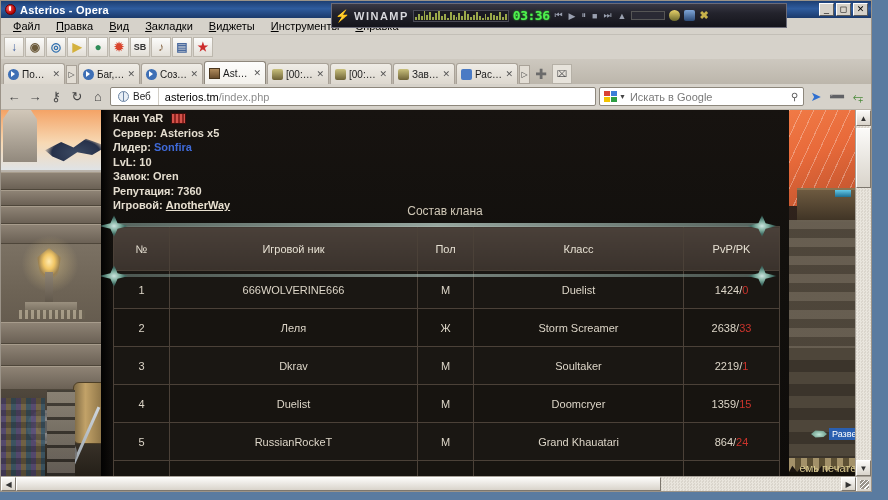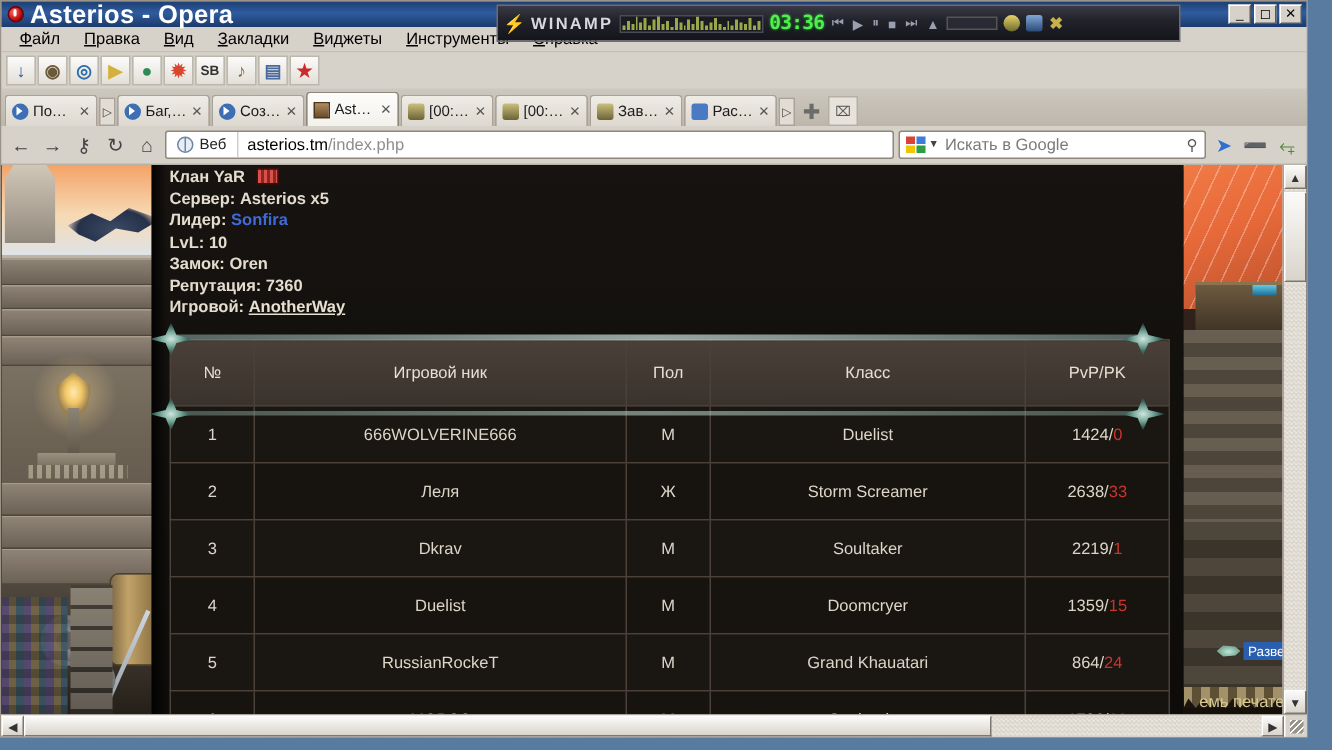--- a/index.html
+++ b/index.html
@@ -22,21 +22,21 @@
 
   
   .titlebar {
     height:17px; background:linear-gradient(#1d3f73,#2f5c9e 45%,#1b3a6b);
     display:flex; align-items:center; padding:0 2px; position:relative; flex:0 0 17px;
   }
   .title-ico { width:11px;height:11px;border-radius:50%;
     background:radial-gradient(circle at 35% 35%,#ff6a6a,#b10000 70%);
     border:1px solid #6d0000; margin:0 4px 0 2px; position:relative;}
   .title-ico::after{content:"";position:absolute;left:3px;top:1px;width:2px;height:5px;background:#fff;border-radius:1px;}
-  .title-text { color:#fff; font-size:17px; font-weight:bold; letter-spacing:.2px; }
+  .title-text { color:#fff; font-size:11px; font-weight:bold; letter-spacing:.2px; }
 
   
   .winamp {
     position:absolute; left:330px; top:2px; width:456px; height:25px;
     background:linear-gradient(#3a3a46,#23232c 40%,#14141b);
     border:1px solid #6b6b78; display:flex; align-items:center; gap:4px; padding:0 4px;
   }
   .wa-logo{width:14px;height:14px;display:flex;align-items:center;justify-content:center;color:#c9ca5a;font-size:12px;line-height:1;}
   .wa-name{color:#d8d8dd;font-size:11px;font-weight:bold;letter-spacing:1.5px;font-family:"Liberation Sans",sans-serif;}
   .wa-vis{flex:0 0 96px;height:12px;background:#1b1b22;border:1px solid #4a4a56;position:relative;overflow:hidden;display:flex;align-items:flex-end;gap:1px;padding:1px;}
@@ -437,20 +437,21 @@
             </div>
             <div class="row">LvL: 10</div>
             <div class="row">Замок: Oren</div>
             <div class="row">Репутация: 7360</div>
             <div class="row">
               <span>Игровой:</span>
               <a class="ally" href="#">AnotherWay</a>
             </div>
           </div>
 
+          <div class="tabletitle">Состав клана</div>
 
           <div class="tblwrap">
             <div class="frame-top"></div>
             <div class="frame-bot"></div>
             <div class="ornament tl"></div>
             <div class="ornament tr"></div>
             <div class="ornament bl"></div>
             <div class="ornament br"></div>
             <table class="clan">
               <thead>

